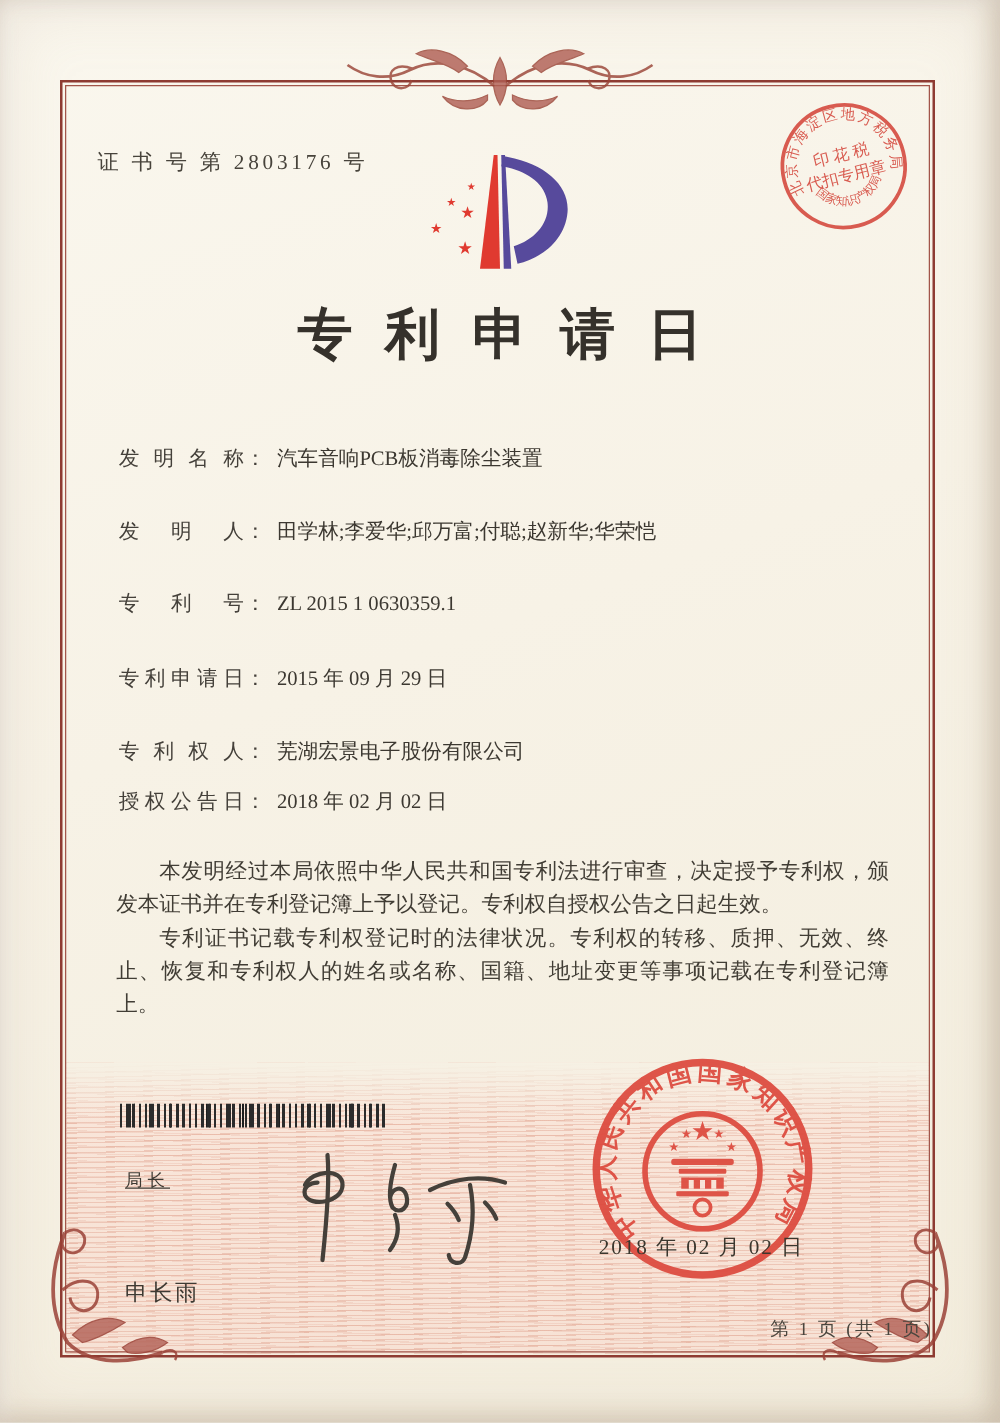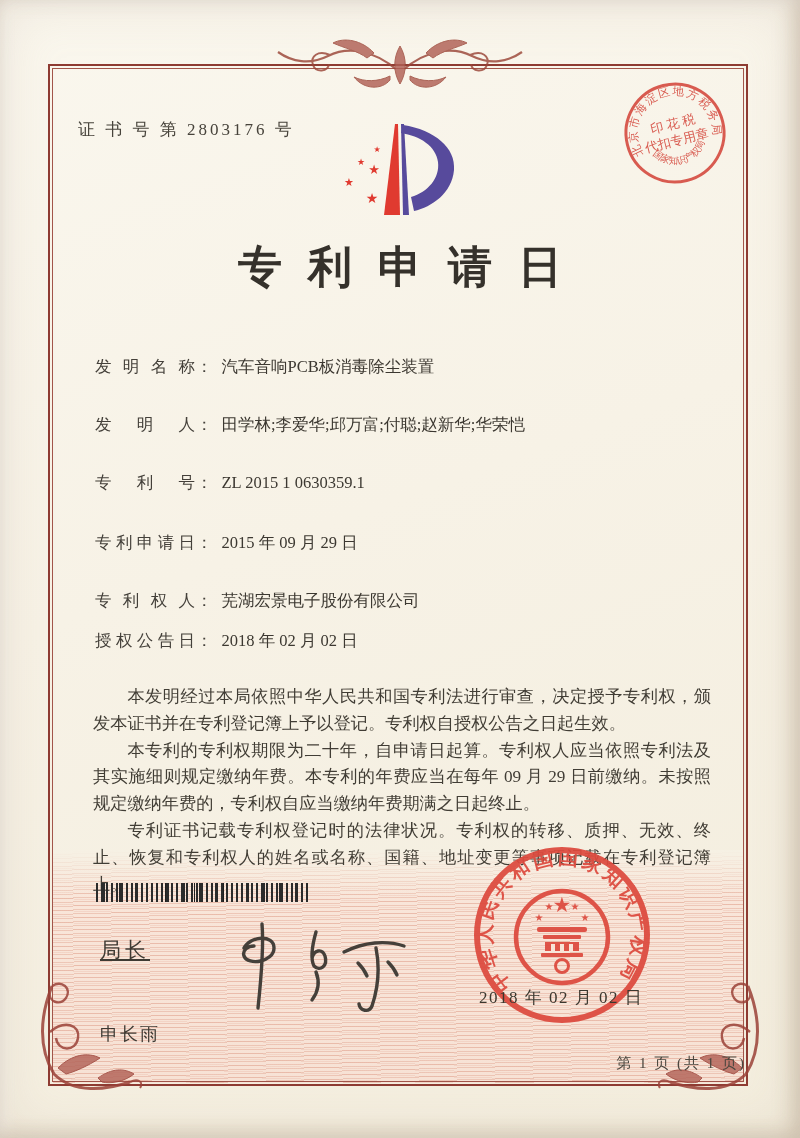--- a/index.html
+++ b/index.html
@@ -46,21 +46,21 @@
     font-size:17.2px; line-height:26.8px; text-align:justify; color:#413d35; }
   .paragraphs p { text-indent:2em; }
 
   .barcode { position:absolute; left:96px; top:883px; width:212px; height:19px;
     background:
       repeating-linear-gradient(90deg,#2b2b2b 0 2px,rgba(0,0,0,0) 2px 5px),
       repeating-linear-gradient(90deg,rgba(0,0,0,0) 0 7px,#2b2b2b 7px 9px,rgba(0,0,0,0) 9px 16px),
       repeating-linear-gradient(90deg,rgba(0,0,0,0) 0 11px,#1e1e1e 11px 12px,rgba(0,0,0,0) 12px 29px);
   }
 
-  .director-title { position:absolute; left:100px; top:936px; font-size:21px; letter-spacing:4px; color:#3e3a33;text-decoration:underline; }
+  .director-title { position:absolute; left:100px; top:936px; font-size:14px; letter-spacing:4px; color:#3e3a33;text-decoration:underline; }
   .director-name  { position:absolute; left:100px; top:974px; font-size:18px; letter-spacing:2px; color:#3e3a33;margin-top:48px; }
 
   .signature { position:absolute; left:228px; top:918px; }
 
   .tax-stamp { position:absolute; left:600px; top:58px; transform:rotate(-14deg); opacity:.92; }
   .big-seal  { position:absolute; left:467px; top:840px; opacity:.93; }
   .seal-date { position:absolute; left:479px; top:986px; font-size:17px; letter-spacing:1.5px;
     color:#3b372e; z-index:6; }
 
   .footer { position:absolute; left:52px; top:1054px; width:694px; text-align:right;
@@ -164,21 +164,20 @@
   </div>
   <div class="field-row" style="top:590px">
     <span class="f-label">专利权人</span><span class="f-colon">：</span><span class="f-value">芜湖宏景电子股份有限公司</span>
   </div>
   <div class="field-row" style="top:630px">
     <span class="f-label">授权公告日</span><span class="f-colon">：</span><span class="f-value">2018 年 02 月 02 日</span>
   </div>
 
   <div class="paragraphs">
     <p>本发明经过本局依照中华人民共和国专利法进行审查，决定授予专利权，颁发本证书并在专利登记簿上予以登记。专利权自授权公告之日起生效。</p>
-    <p>本专利的专利权期限为二十年，自申请日起算。专利权人应当依照专利法及其实施细则规定缴纳年费。本专利的年费应当在每年 09 月 29 日前缴纳。未按照规定缴纳年费的，专利权自应当缴纳年费期满之日起终止。</p>
     <p>专利证书记载专利权登记时的法律状况。专利权的转移、质押、无效、终止、恢复和专利权人的姓名或名称、国籍、地址变更等事项记载在专利登记簿上。</p>
   </div>
 
   <div class="barcode"></div>
 
   <div class="director-title">局长</div>
   <div class="director-name">申长雨</div>
 
   <svg class="signature" width="190" height="95" viewBox="0 0 190 95">
     <g fill="none" stroke="#45403a" stroke-width="3.4" stroke-linecap="round">

